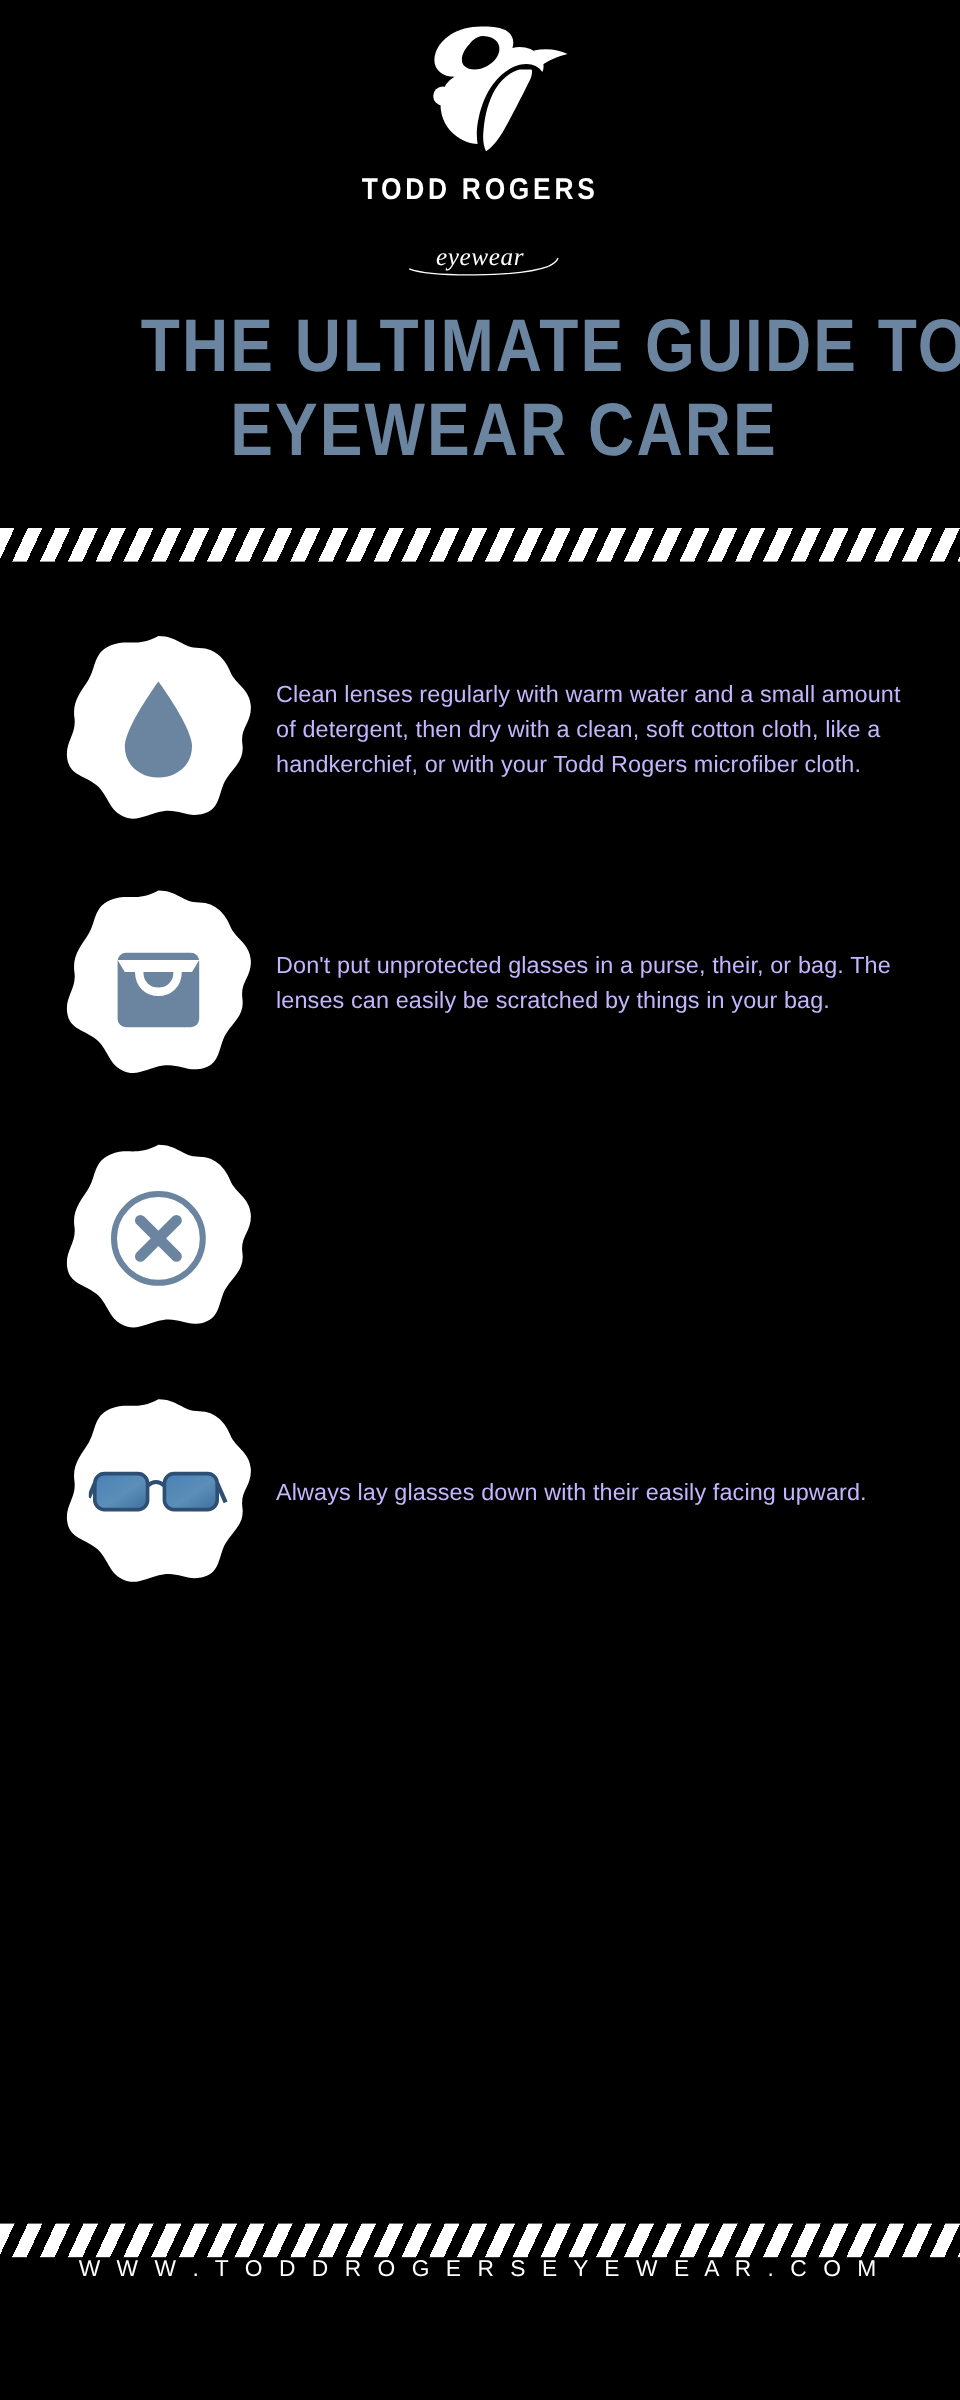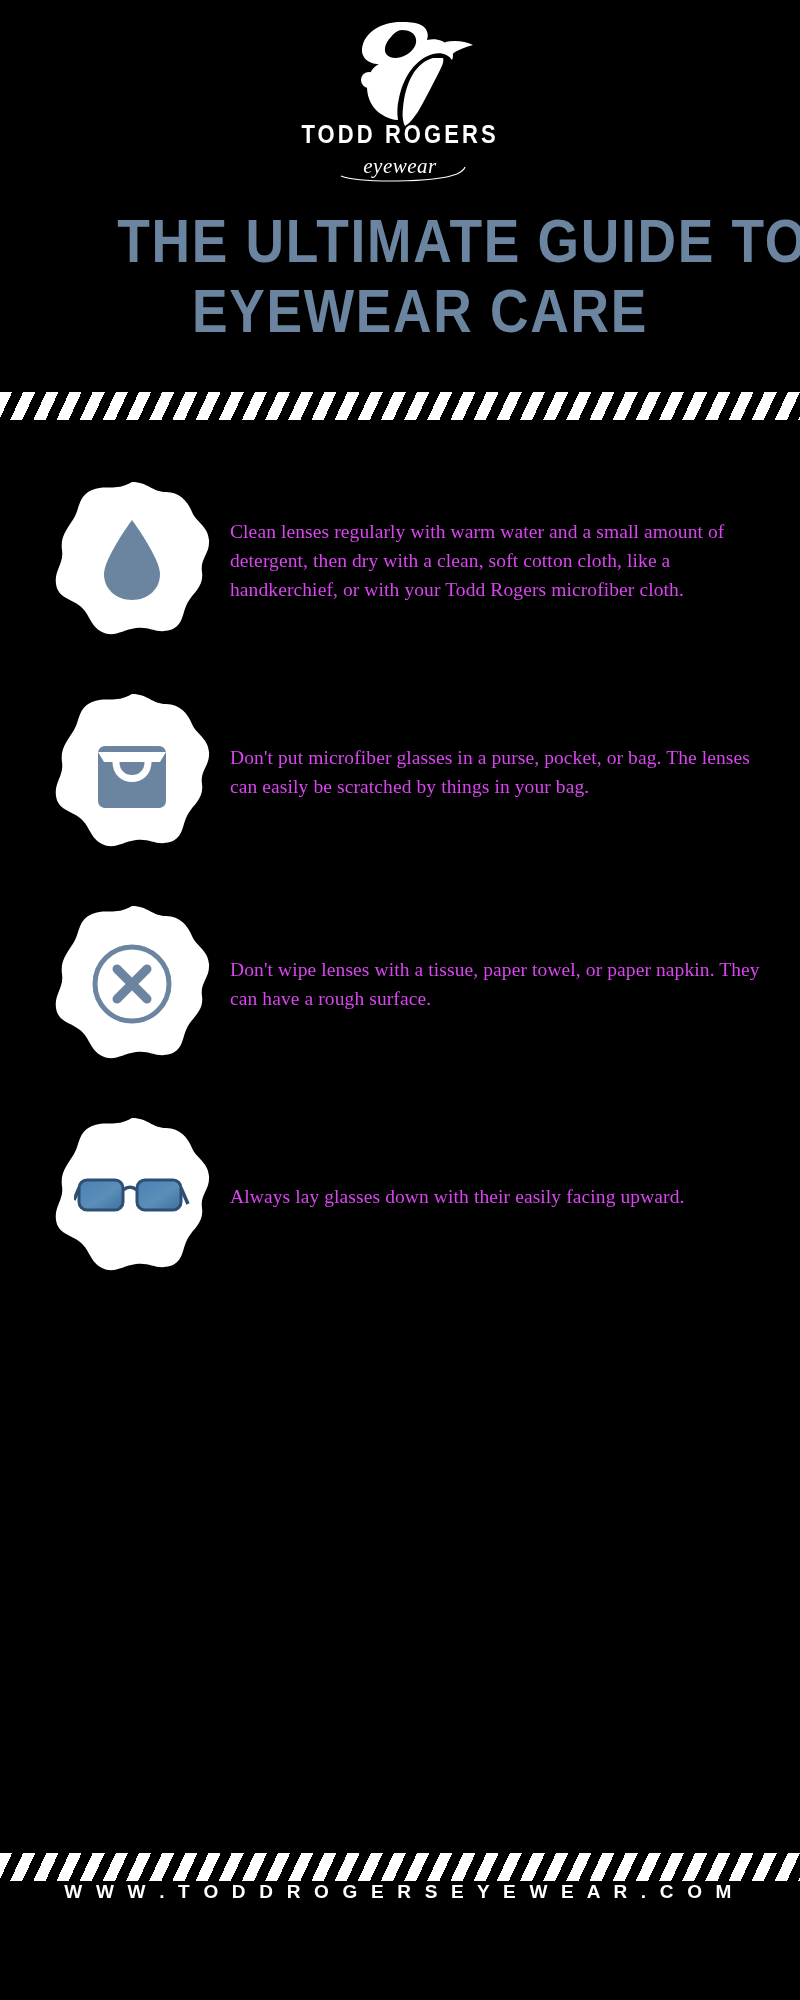--- a/index.html
+++ b/index.html
@@ -9,21 +9,21 @@
     font-family:"Liberation Sans", sans-serif;
     overflow:hidden;
     position:relative;
   }
   .page{width:800px;height:2000px;position:relative;background:#000;}
 
   
   .logo-block{
     width:100%;
     padding-top:14px;
-    display:flex;flex-direction:column;align-items:center;
+    display:flex;flex-direction:column;align-items:center;gap:24px;
   }
   .logo-mono{
     width:190px;height:120px;
     display:block;
   }
   .logo-name{
     color:#ffffff;
     font-family:"Liberation Sans", sans-serif;
     font-weight:bold;
     font-size:25px;
@@ -88,39 +88,39 @@
   .badge .blob{
     position:absolute;left:0;top:0;width:160px;height:160px;
   }
   .badge .glyph{
     position:relative;
     width:92px;height:92px;
     display:flex;align-items:center;justify-content:center;
   }
   .tip-text{
     flex:1 1 auto;
-    color:#d946ef;
-    font-family:Liberation Serif, serif;
+    color:#c4b5fd;
+    font-family:Liberation Sans, sans-serif;
     font-size:19.5px;
     line-height:29px;
     padding-left:18px;
     padding-right:8px;
     letter-spacing:0.1px;
   }
 
   
   .footer{
     position:absolute;left:0;top:1881px;width:800px;
     text-align:center;
   }
   .footer-url{
     color:#ffffff;
     font-family:"Liberation Sans", sans-serif;
     font-size:19px;
-    font-weight:bold;
+    font-weight:normal;
     letter-spacing:4.2px;
   }
 </style>
 </head>
 <body>
 
 <div class="page">
 
   <div class="logo-block">
     <svg class="logo-mono" viewBox="0 0 190 120">
@@ -187,41 +187,40 @@
             C8 56 16 48 22 38 C28 28 26 16 40 10 C54 4 62 12 80 2 Z"></path>
         </svg>
         <div class="glyph">
           <svg width="84" height="80" viewBox="0 0 84 80">
             <rect x="8" y="14" width="68" height="62" rx="7" fill="#6b85a0"></rect>
             <path d="M8 20 L76 20 L70 30 L14 30 Z" fill="#ffffff"></path>
             <path d="M26 30 C26 52 58 52 58 30" stroke="#ffffff" stroke-width="7" fill="none" stroke-linecap="round"></path>
           </svg>
         </div>
       </div>
-      <div class="tip-text">Don't put microfiber glasses in a purse, pocket, or bag.  The lenses can easily be scratched  by  things in your bag.</div>
+      <div class="tip-text">Don't put unprotected glasses in a purse, their, or bag.  The lenses can easily be scratched  by  things in your bag.</div>
     </div>
 
 
     <div class="tip-row">
       <div class="badge">
         <svg class="blob" viewBox="0 0 160 160">
           <path fill="#ffffff" d="M80 2 C96 2 100 12 114 12 C128 12 136 22 140 32
             C144 42 156 46 157 60 C158 74 148 78 150 92 C152 106 142 112 136 122
             C130 132 132 146 118 150 C104 154 98 146 84 148 C70 150 62 158 50 152
             C38 146 38 134 28 126 C18 118 6 118 4 104 C2 90 12 84 10 70
             C8 56 16 48 22 38 C28 28 26 16 40 10 C54 4 62 12 80 2 Z"></path>
         </svg>
         <div class="glyph">
           <svg width="88" height="88" viewBox="0 0 88 88">
             <circle cx="44" cy="44" r="37" stroke="#6b85a0" stroke-width="5" fill="none"></circle>
             <path d="M29 29 L59 59 M59 29 L29 59" stroke="#6b85a0" stroke-width="9" fill="none" stroke-linecap="round"></path>
           </svg>
         </div>
       </div>
-      <div class="tip-text">Don't wipe lenses with a tissue, paper towel, or paper napkin. They can have a rough surface.</div>
     </div>
 
     <div class="tip-row">
       <div class="badge">
         <svg class="blob" viewBox="0 0 160 160">
           <path fill="#ffffff" d="M80 2 C96 2 100 12 114 12 C128 12 136 22 140 32
             C144 42 156 46 157 60 C158 74 148 78 150 92 C152 106 142 112 136 122
             C130 132 132 146 118 150 C104 154 98 146 84 148 C70 150 62 158 50 152
             C38 146 38 134 28 126 C18 118 6 118 4 104 C2 90 12 84 10 70
             C8 56 16 48 22 38 C28 28 26 16 40 10 C54 4 62 12 80 2 Z"></path>

